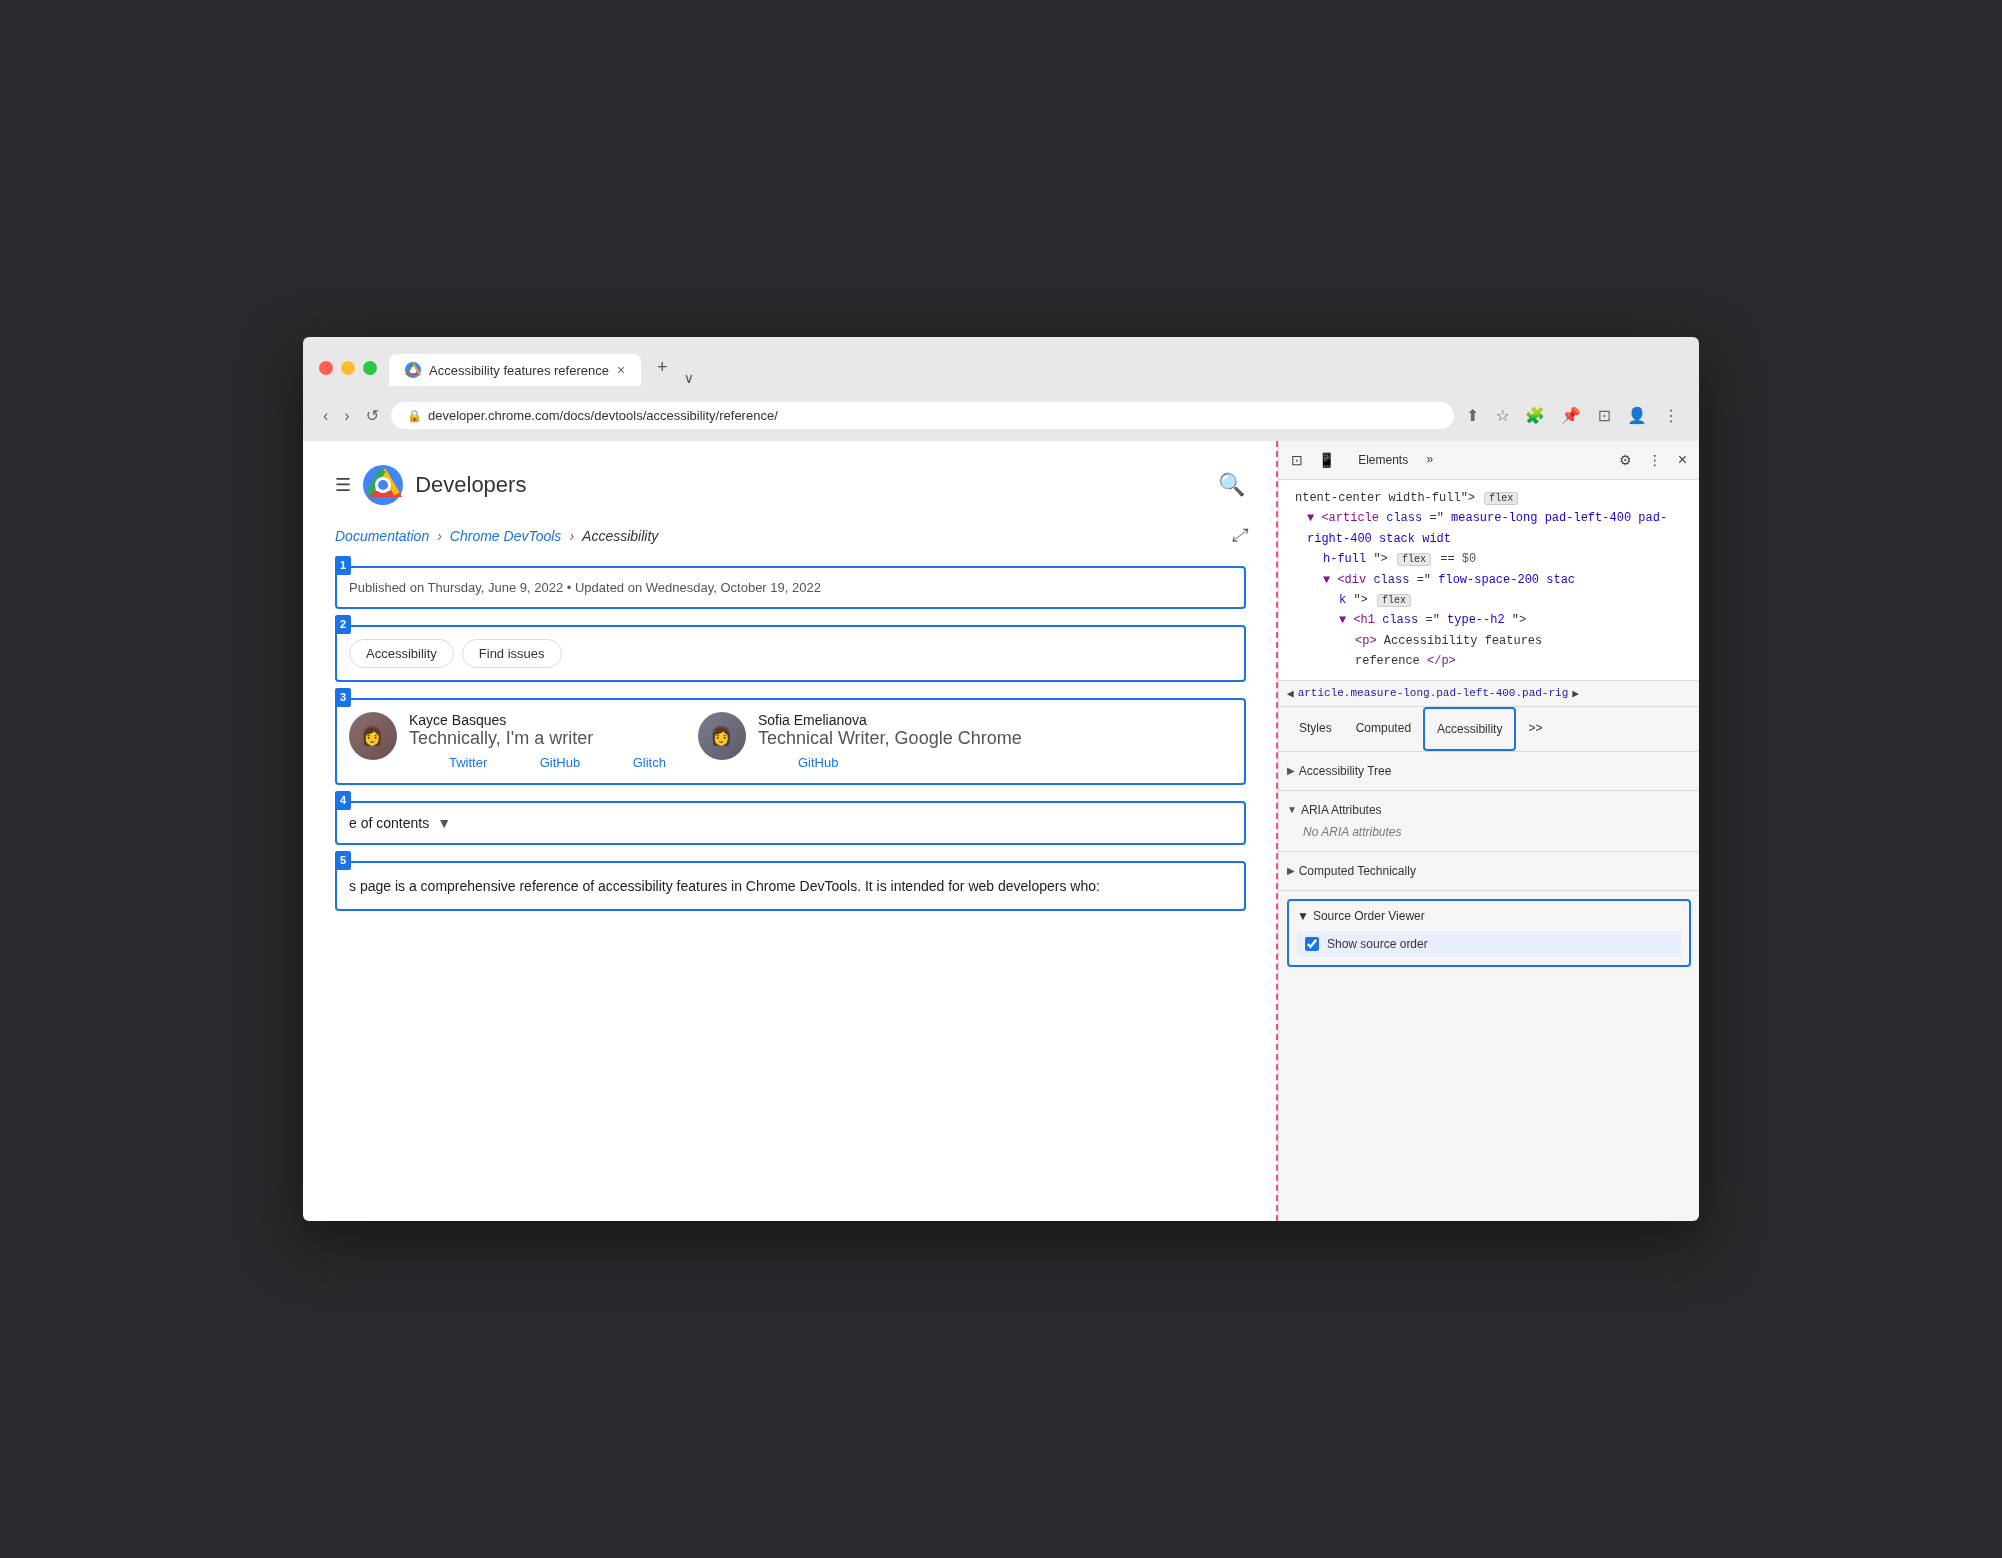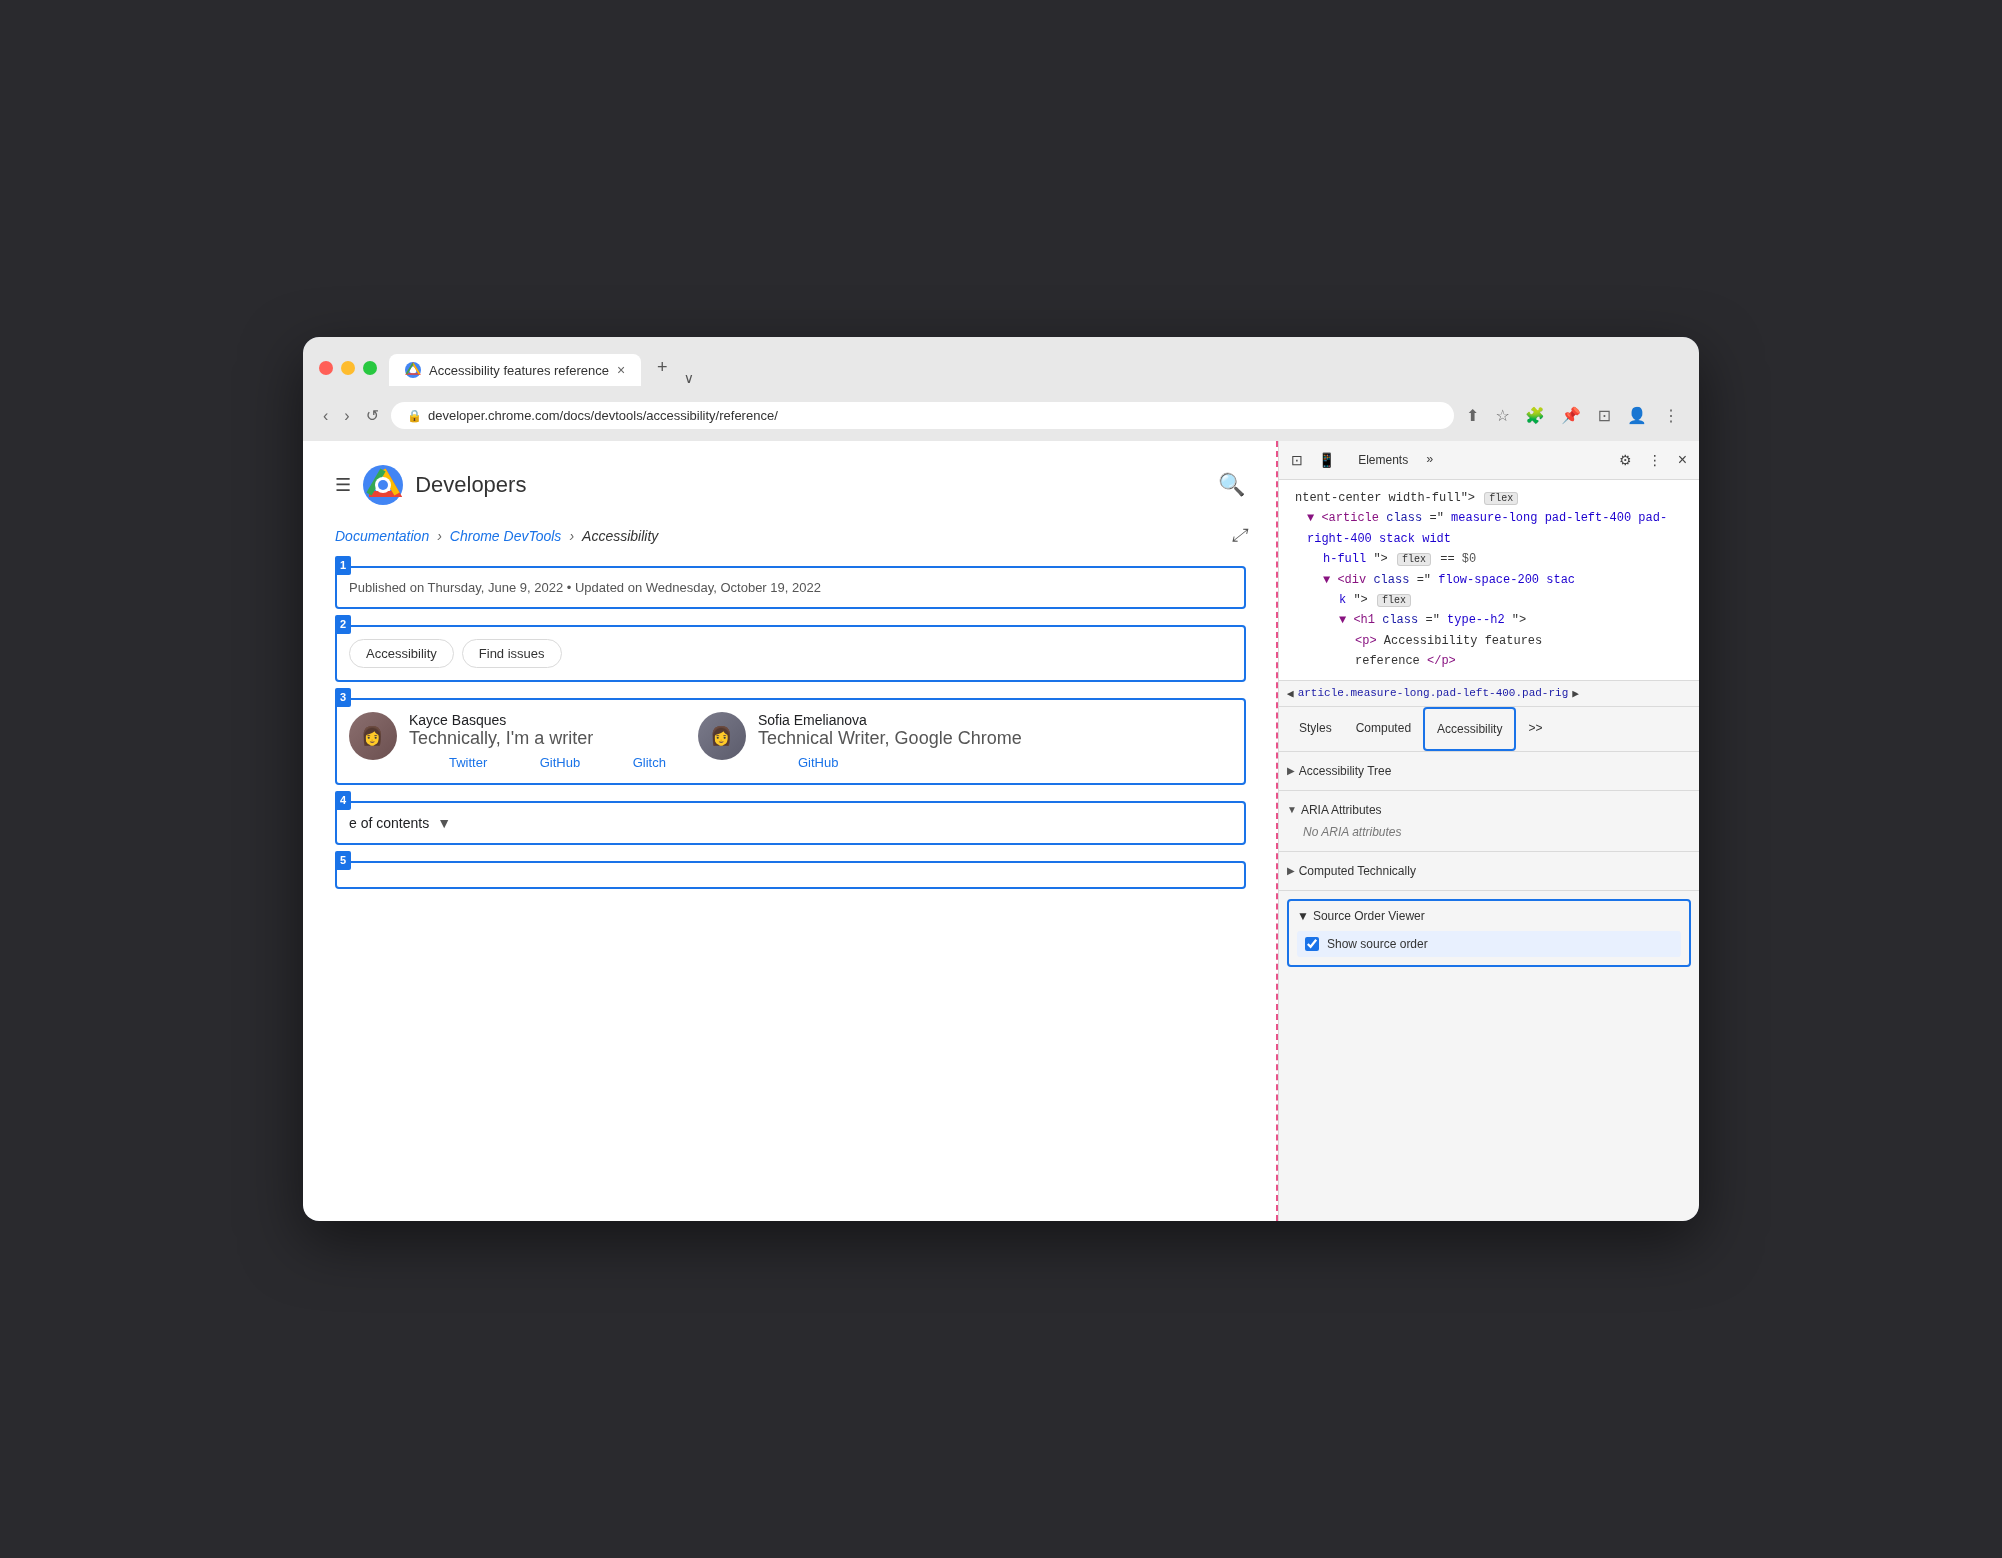--- a/index.html
+++ b/index.html
@@ -7,21 +7,21 @@
       background: #2a2a2e;
       display: flex;
       justify-content: center;
       align-items: center;
       min-height: 100vh;
       font-family: -apple-system, BlinkMacSystemFont, 'Segoe UI', Arial, sans-serif;
     }
     .browser-window {
       width: 1396px;
       background: #0f172a;
-      border-radius: 16px;
+      border-radius: 6px;
       overflow: hidden;
       box-shadow: 0 20px 60px rgba(0,0,0,0.5);
     }
     
     .title-bar {
       background: #e8e8e8;
       padding: 12px 16px 0;
       display: flex;
       flex-direction: column;
     }
@@ -557,20 +557,21 @@
       <div class="source-box box4">
         <span class="source-number">4</span>
         <span class="box4">
           <span>e of contents</span>
           <span class="dropdown-arrow">▼</span>
         </span>
       </div>
 
       <div class="source-box box5">
         <span class="source-number">5</span>
+        <p>s page is a comprehensive reference of accessibility features in Chrome DevTools. It is intended for web developers who:</p>
       </div>
     </div>
 
     <div class="devtools-panel">
 
       <div class="devtools-toolbar">
         <button class="dt-icon-btn">⊡</button>
         <button class="dt-icon-btn">📱</button>
         <span class="dt-tab">Elements</span>
         <span class="dt-more">»</span>

